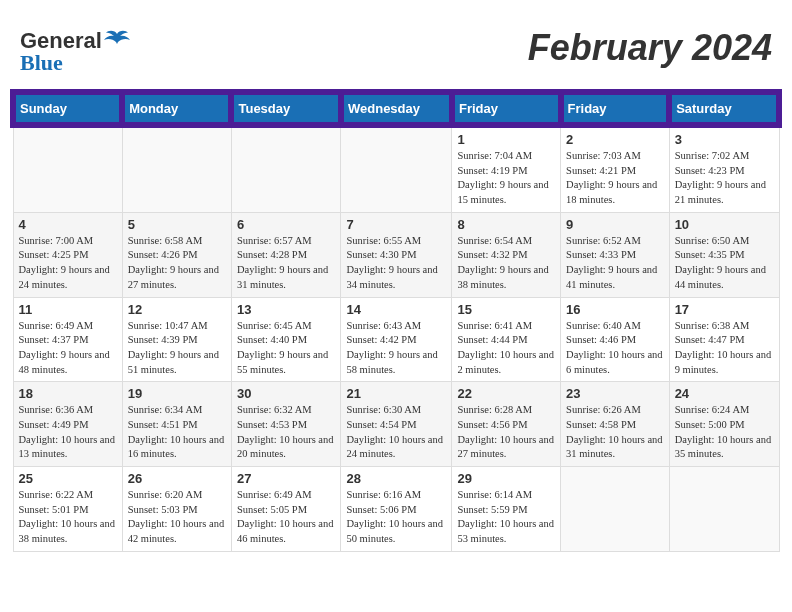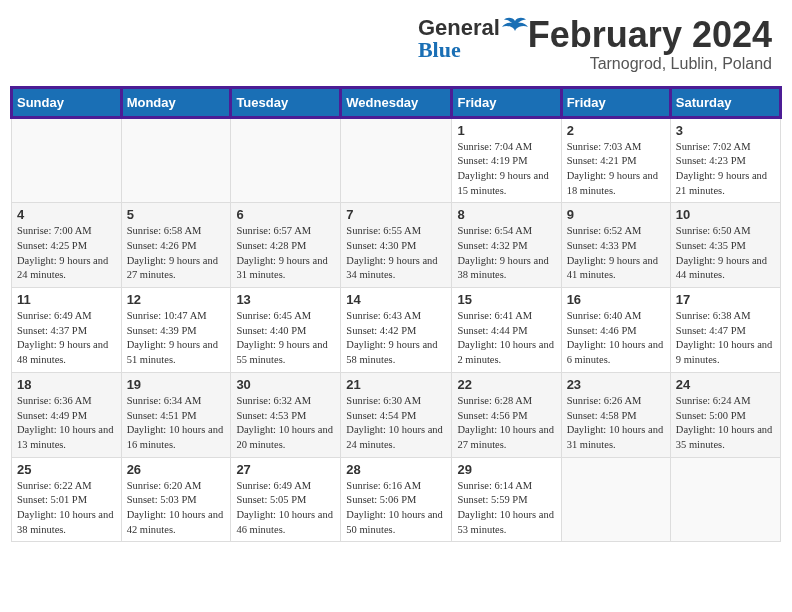--- a/index.html
+++ b/index.html
@@ -5,51 +5,53 @@
     * { box-sizing: border-box; margin: 0; padding: 0; }
     body {
       font-family: Arial, sans-serif;
       background: #fff;
       width: 792px;
       min-height: 612px;
       padding: 10px;
     }
     .header-area {
       display: flex;
-      justify-content: flex-end;
+      justify-content: space-between;
       align-items: flex-start;
       margin-bottom: 8px;
       padding: 5px 10px;
+      margin-top: 13px;
     }
     .title-area {
       text-align: right;
     }
     .month-title {
       font-size: 36px;
       font-weight: bold;
       color: #333;
       line-height: 1.1;
+      font-style: italic;
     }
     .location {
       font-size: 16px;
       color: #555;
     }
     .calendar {
       width: 100%;
       border-collapse: collapse;
       border: 1px solid #ccc;
     }
     .calendar th {
       background: #1a6fb5;
       color: #fff;
       font-size: 13px;
       font-weight: bold;
       padding: 6px 4px;
       text-align: left;
-      border: 3px solid #4c1d95;
+      border: 6px solid #4c1d95;
     }
     .calendar td {
       vertical-align: top;
       border: 1px solid #ddd;
       padding: 4px 5px;
       width: 113px;
       min-height: 80px;
       background: #fff;
       font-size: 11px;
       color: #333;
@@ -98,21 +100,20 @@
         <span style="font-size:22px;font-weight:bold;color:#333;">General</span>
         <svg width="26" height="22" viewBox="0 0 26 22" style="margin-left:2px;">
           <path d="M13 4 C15 0, 22 0, 24 3 C20 2, 18 5, 16 6 C20 5, 24 7, 26 10 C22 8, 17 9, 14 12 L13 14 L12 12 C9 9, 4 8, 0 10 C2 7, 6 5, 10 6 C8 5, 6 2, 2 3 C4 0, 11 0, 13 4Z" fill="#1a6fb5"></path>
         </svg>
       </div>
       <span style="font-size:22px;font-weight:bold;color:#1a6fb5;margin-top:-4px;font-family:Liberation Serif, serif;">Blue</span>
     </div>
   </div>
   <div class="title-area">
     <div class="month-title">February 2024</div>
-    <div class="location">Tarnogrod, Lublin, Poland</div>
   </div>
 </div>
 
 <table class="calendar">
   <thead>
     <tr>
     <th>Sunday</th>
         <th>Monday</th>
         <th>Tuesday</th>
         <th>Wednesday</th>

